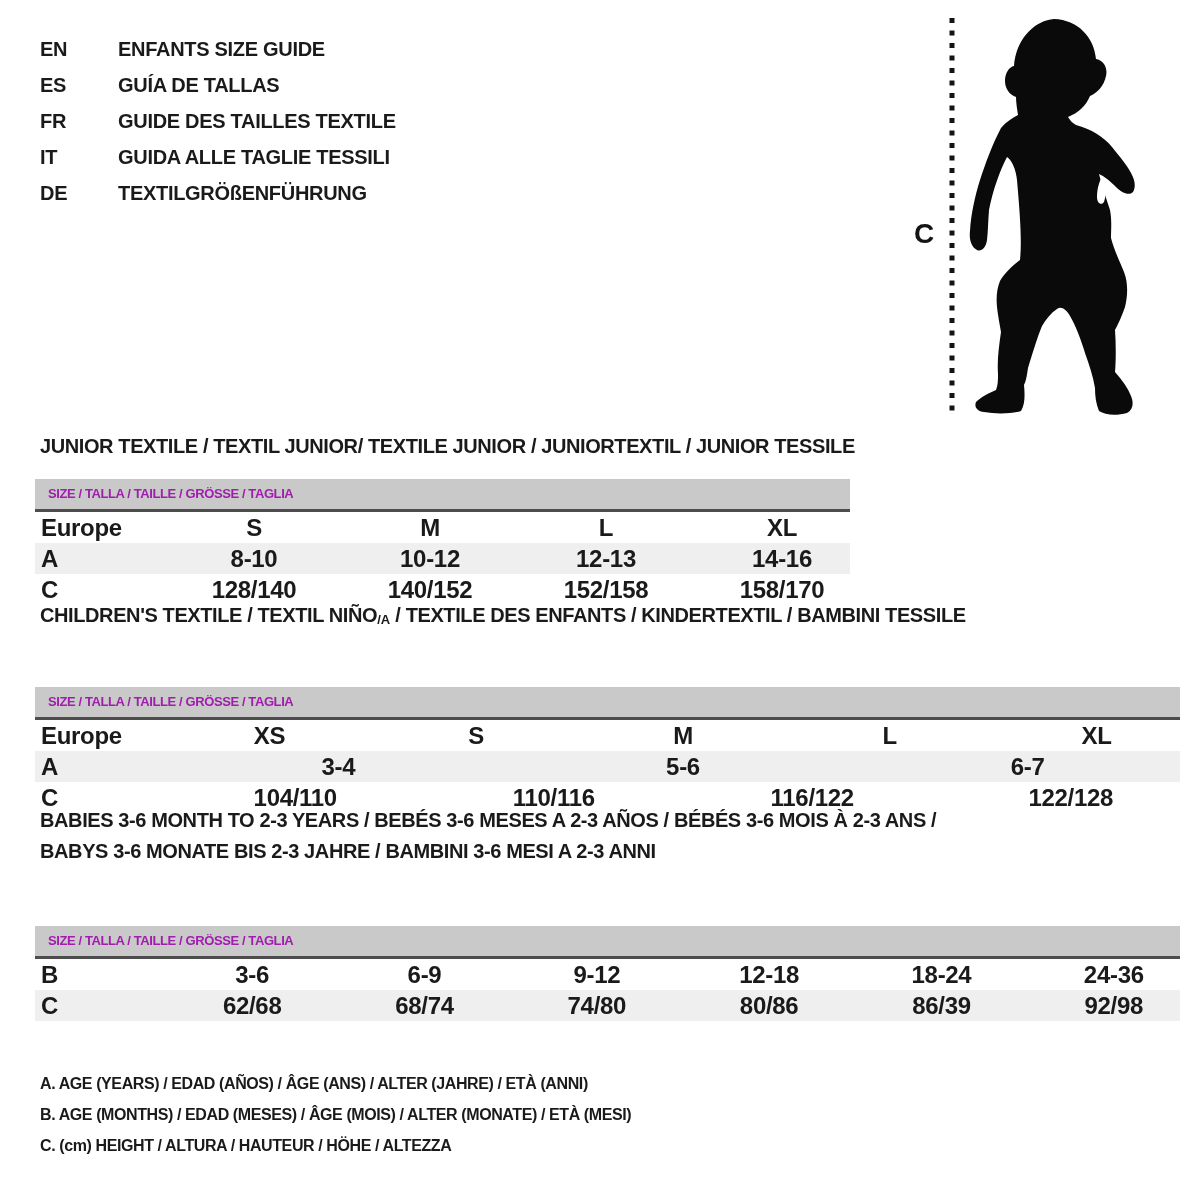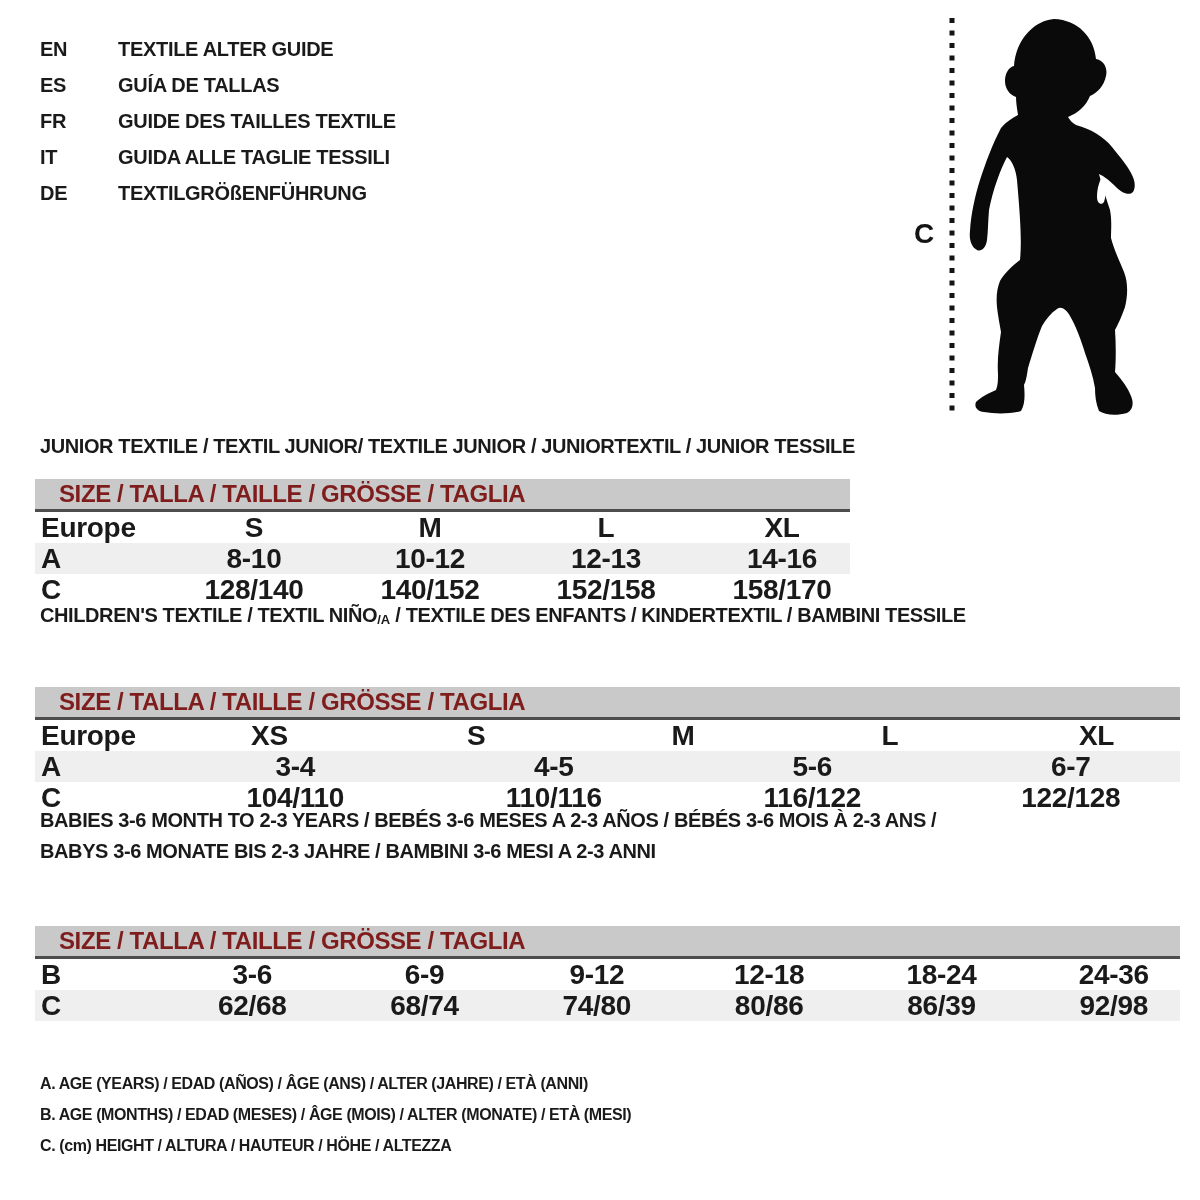--- a/index.html
+++ b/index.html
@@ -20,38 +20,38 @@
   .h-junior{left:40px;top:434px;}
   .h-children{left:40px;top:603px;}
   .h-babies{left:40px;top:805px;line-height:31px;}
   .sub-a{font-size:13px;vertical-align:-2px;letter-spacing:0;}
   
   .size-table{background:#fff;}
   .t-junior{left:35px;top:479px;width:815px;}
   .t-children{left:35px;top:687px;width:1145px;}
   .t-babies{left:35px;top:926px;width:1145px;}
   .size-hdr{height:30px;line-height:30px;background:#c9c9c9;border-bottom:3px solid #4d4d4d;
-            padding-left:24px;font-size:24px;letter-spacing:-0.4px;color:#7f1d1d;}
-  .t-row{display:flex;height:31px;line-height:31px;font-size:28px;letter-spacing:-0.3px;gap:40px;}
+            padding-left:13px;font-size:13px;letter-spacing:-0.4px;color:#a21caf;}
+  .t-row{display:flex;height:31px;line-height:31px;font-size:24px;letter-spacing:-0.3px;gap:40px;}
   .t-row.alt{background:#efefef;}
   .t-lbl{width:105px;padding-left:6px;}
   .t-val{flex:1;text-align:center;}
   
   .legend{left:40px;top:1068px;}
   .legend-line{height:31px;line-height:31px;font-size:16px;letter-spacing:-0.4px;white-space:nowrap;}
 </style>
 </head>
 <body>
 
 <div id="canvas">
 
   <div class="abs lang-block">
     <div class="lang-row">
       <span class="lang-code">EN</span>
-      <span class="lang-title">TEXTILE ALTER GUIDE</span>
+      <span class="lang-title">ENFANTS SIZE GUIDE</span>
     </div>
     <div class="lang-row">
       <span class="lang-code">ES</span>
       <span class="lang-title">GUÍA DE TALLAS</span>
     </div>
     <div class="lang-row">
       <span class="lang-code">FR</span>
       <span class="lang-title">GUIDE DES TAILLES TEXTILE</span>
     </div>
     <div class="lang-row">
@@ -158,21 +158,20 @@
       <span class="t-lbl">Europe</span>
       <span class="t-val">XS</span>
       <span class="t-val">S</span>
       <span class="t-val">M</span>
       <span class="t-val">L</span>
       <span class="t-val">XL</span>
     </div>
     <div class="t-row alt">
       <span class="t-lbl">A</span>
       <span class="t-val">3-4</span>
-      <span class="t-val">4-5</span>
       <span class="t-val">5-6</span>
       <span class="t-val">6-7</span>
     </div>
     <div class="t-row">
       <span class="t-lbl">C</span>
       <span class="t-val">104/110</span>
       <span class="t-val">110/116</span>
       <span class="t-val">116/122</span>
       <span class="t-val">122/128</span>
     </div>

